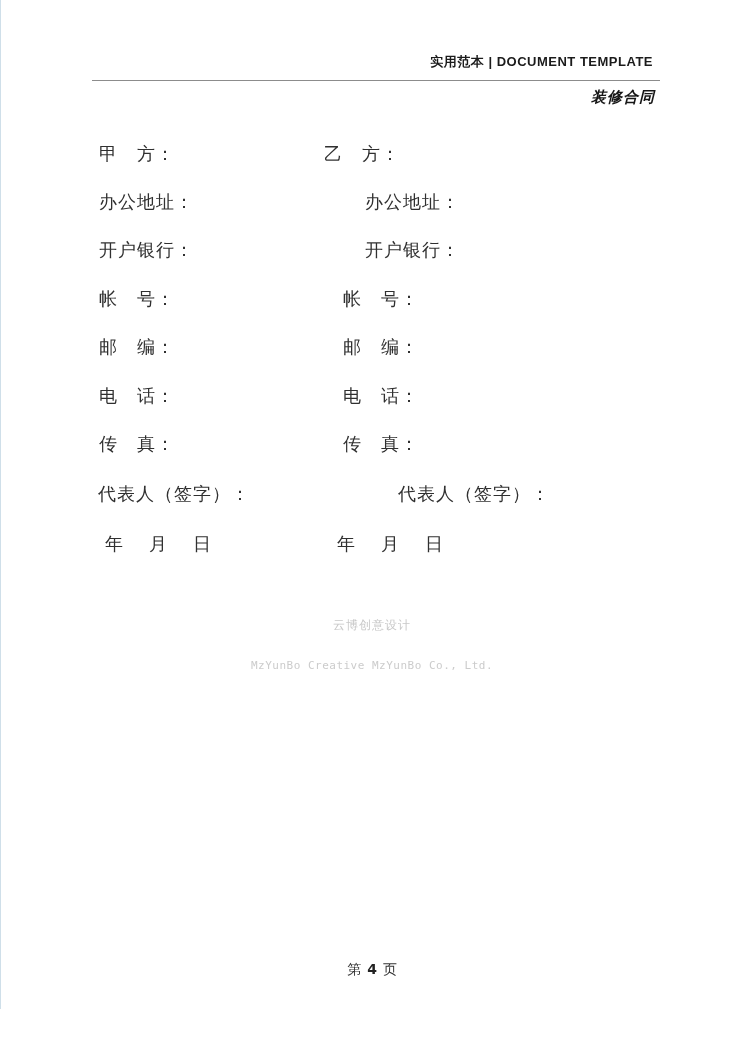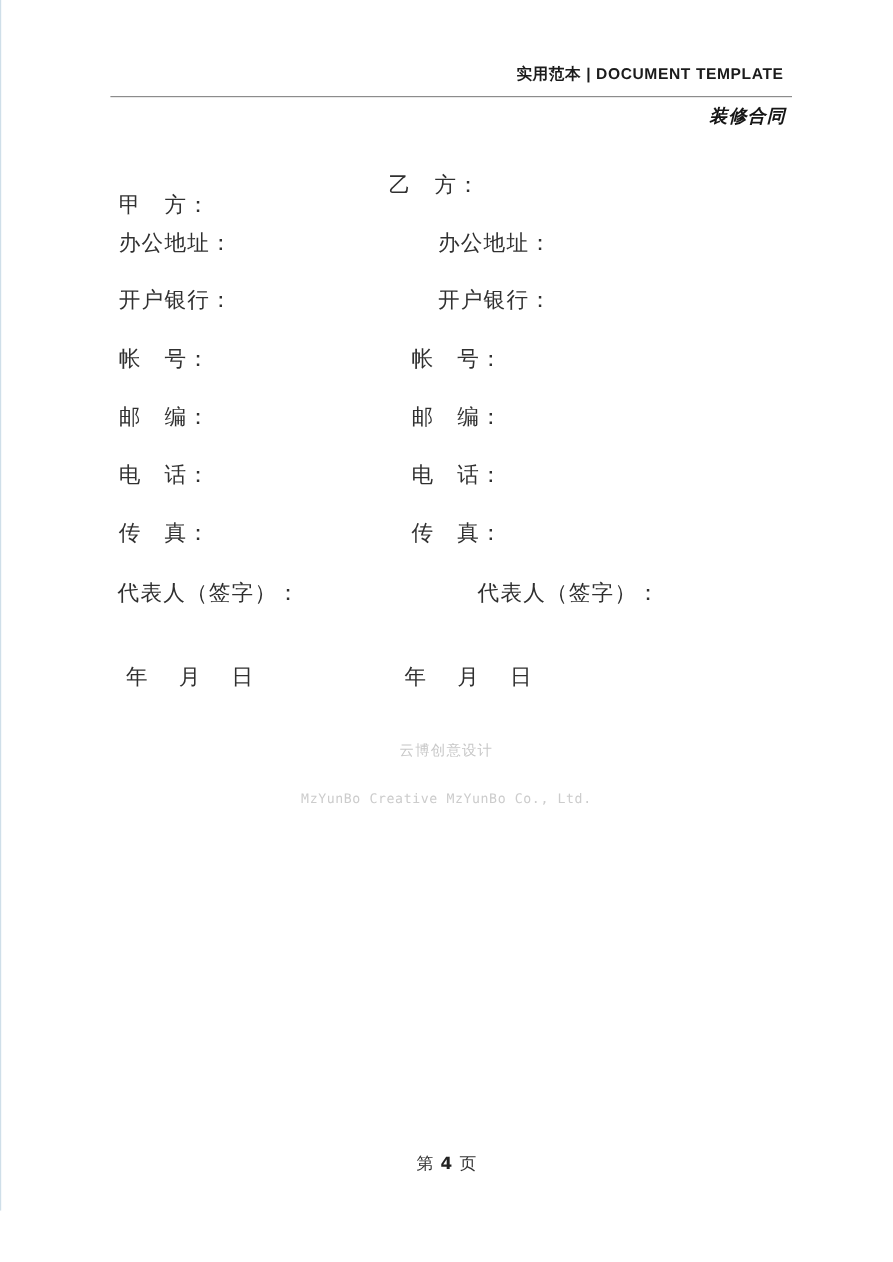--- a/index.html
+++ b/index.html
@@ -56,21 +56,20 @@
   .flabel {
     position: absolute;
     font-size: 18px;
     line-height: 19px;
     letter-spacing: 1px;
     color: #303030;
     white-space: pre;
   }
   .flabel.spread {
     letter-spacing: 4px;
-    margin-top: 20px;
   }
   .wm-cn {
     position: absolute;
     top: 617px;
     left: 0;
     width: 744px;
     text-align: center;
     font-size: 12px;
     letter-spacing: 1px;
     color: #c8c8c8;
@@ -109,21 +108,21 @@
 <body>
 
 <div class="page">
 
   <div class="edge-line"></div>
 
   <div class="header-brand">实用范本 | DOCUMENT TEMPLATE</div>
   <div class="header-rule"></div>
   <div class="doc-title">装修合同</div>
 
-  <span class="flabel" style="left:99px; top:145px;margin-top:17px;">甲　方：</span>
+  <span class="flabel" style="left:99px; top:145px;">甲　方：</span>
   <span class="flabel" style="left:324px; top:145px;">乙　方：</span>
 
   <span class="flabel" style="left:99px; top:193px;">办公地址：</span>
   <span class="flabel" style="left:365px; top:193px;">办公地址：</span>
 
   <span class="flabel" style="left:99px; top:241px;">开户银行：</span>
   <span class="flabel" style="left:365px; top:241px;">开户银行：</span>
 
   <span class="flabel" style="left:99px; top:290px;">帐　号：</span>
   <span class="flabel" style="left:343px; top:290px;">帐　号：</span>

